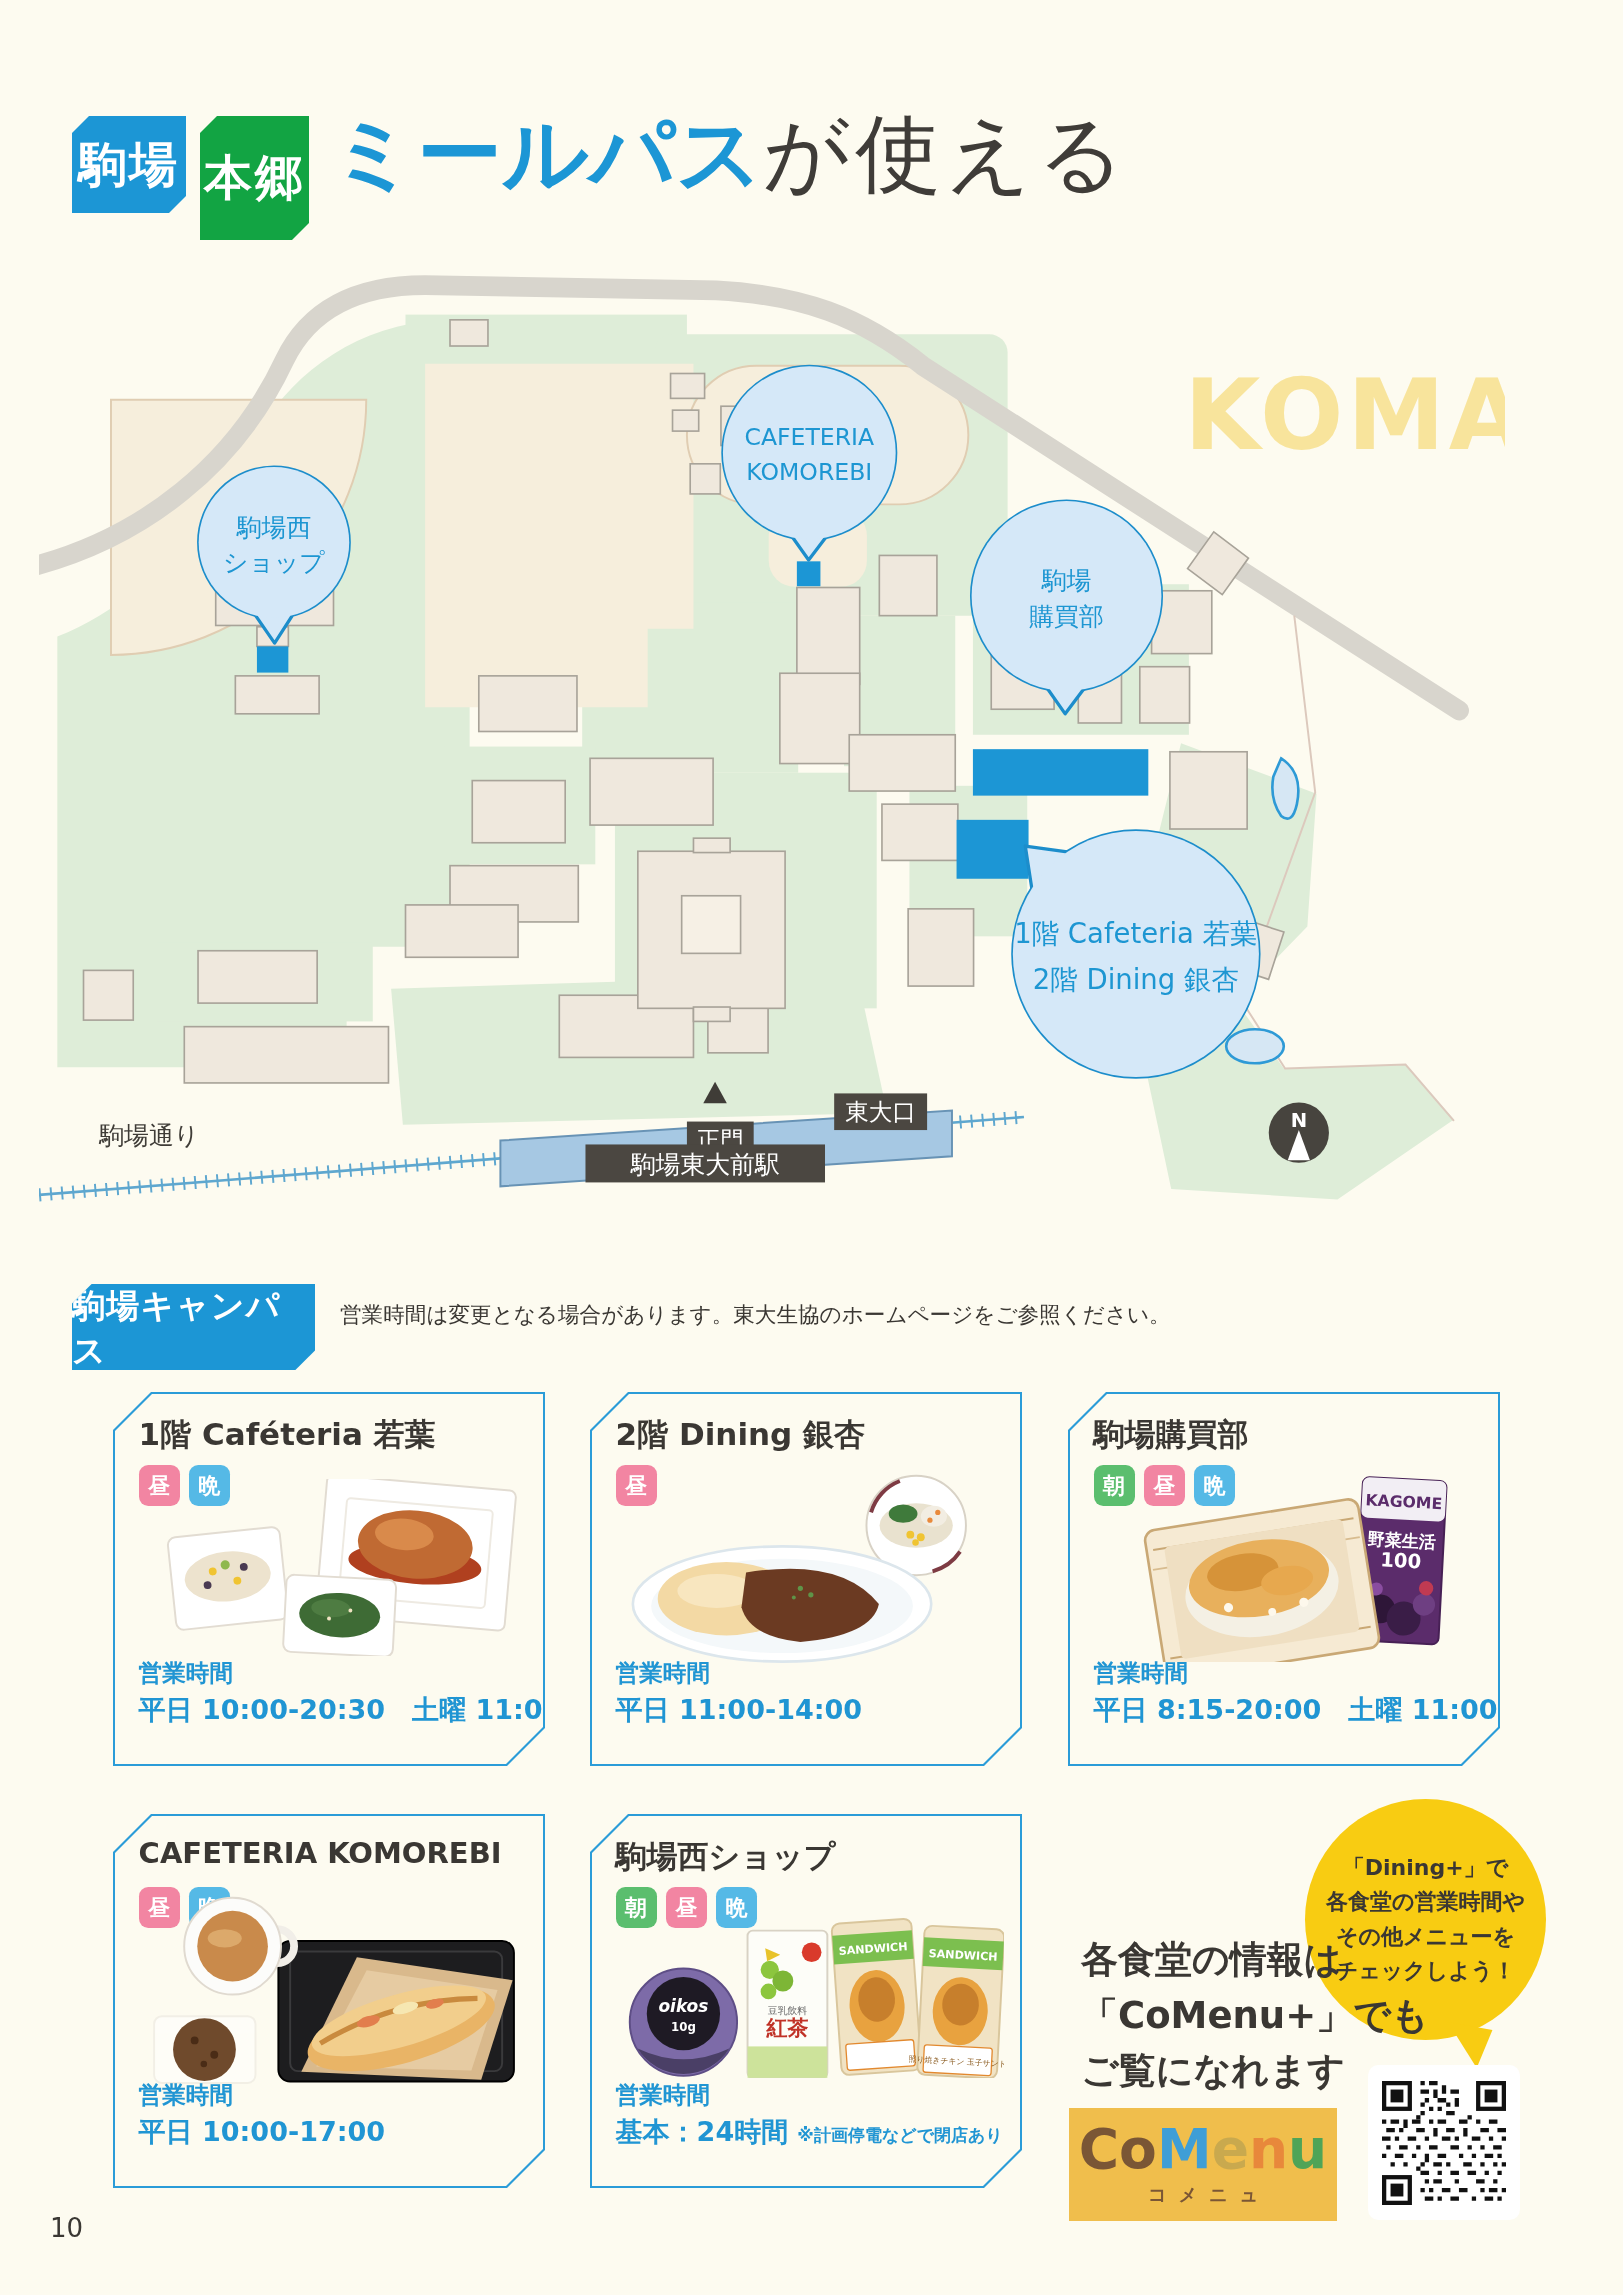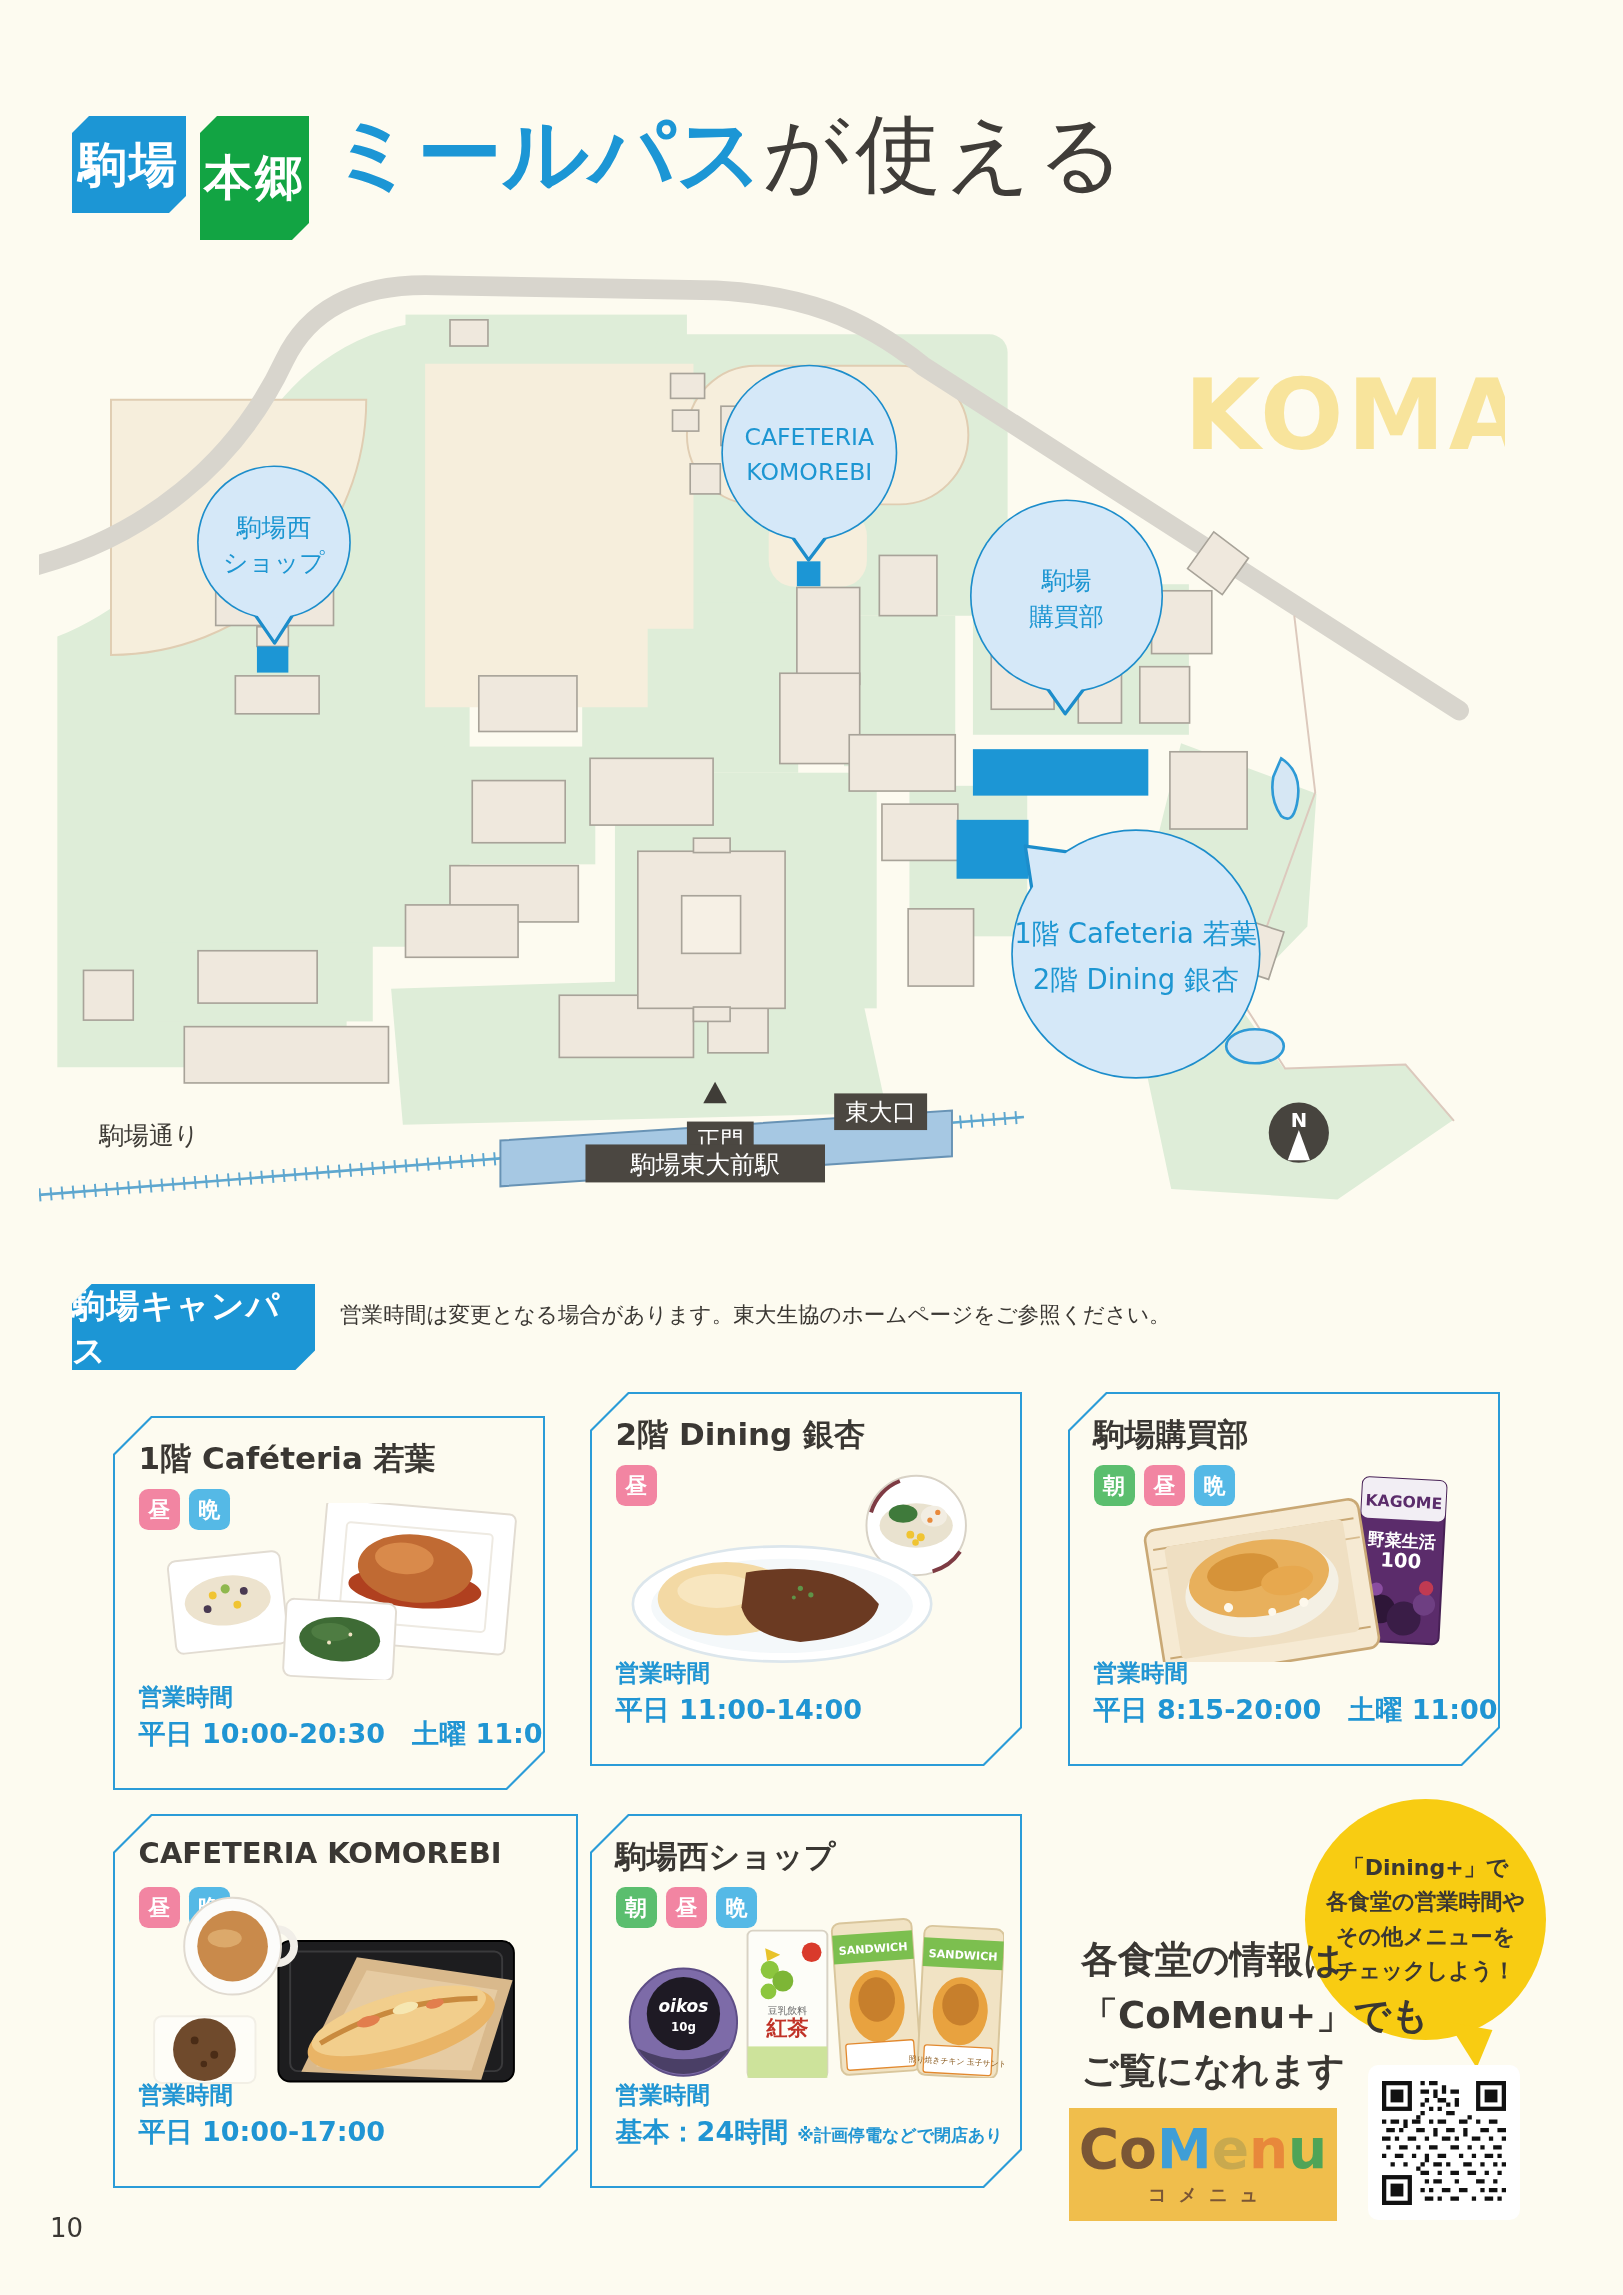--- a/index.html
+++ b/index.html
@@ -218,21 +218,21 @@
   </g>
 </svg>
 
 <div class="abs section-badge" style="left:72px;top:1284px;width:243px;height:86px;">
   <span>駒場キャンパス</span>
 </div>
 <div class="abs section-notes" style="left:340px;top:1297px;">
   <div>営業時間は変更となる場合があります。東大生協のホームページをご参照ください。</div>
 </div>
 
-<div class="abs card" style="left:113px;top:1392px;margin-top:24px;">
+<div class="abs card" style="left:113px;top:1392px;">
   <div class="card-inner">
     <div class="card-title">1階 Caféteria 若葉</div>
     <div class="badge-row">
       <div class="meal-badge mb-noon">昼</div>
       <div class="meal-badge mb-evening">晩</div>
     </div>
     <svg class="abs" style="left:39px;top:85px;" width="366" height="177" viewBox="0 0 560 270">
       <g transform="rotate(5 400 120)">
         <rect x="255" y="5" width="290" height="215" rx="10" fill="#FFFFFF" stroke="#E2DCD2" stroke-width="3"></rect>
         <rect x="288" y="38" width="224" height="150" rx="6" fill="none" stroke="#EEEAE2" stroke-width="3"></rect>
@@ -328,21 +328,21 @@
         <circle cx="195" cy="205" r="7" fill="#FDF8EC"></circle>
           <circle cx="310" cy="215" r="7" fill="#FDF8EC"></circle>
           <circle cx="260" cy="222" r="6" fill="#FDF8EC"></circle>
       </g>
     </svg>
     <div class="hours-label">営業時間</div>
     <div class="hours">平日 8:15-20:00　土曜 11:00-14:00</div>
   </div>
 </div>
 
-<div class="abs card" style="left:113px;top:1814px;padding-left:33px;">
+<div class="abs card" style="left:113px;top:1814px;">
   <div class="card-inner">
     <div class="card-title small">CAFETERIA KOMOREBI</div>
     <div class="badge-row">
       <div class="meal-badge mb-noon">昼</div>
       <div class="meal-badge mb-evening">晩</div>
     </div>
     <svg class="abs" style="left:26px;top:79px;" width="386" height="190" viewBox="0 0 590 290">
       <rect x="210" y="70" width="360" height="215" rx="18" fill="#1D1D1F" stroke="#000000" stroke-width="3"></rect>
       <rect x="228" y="86" width="324" height="183" rx="12" fill="none" stroke="#3A3A3C" stroke-width="3"></rect>
       <polygon points="245,270 330,95 568,130 520,282" fill="#D9B98C"></polygon>

